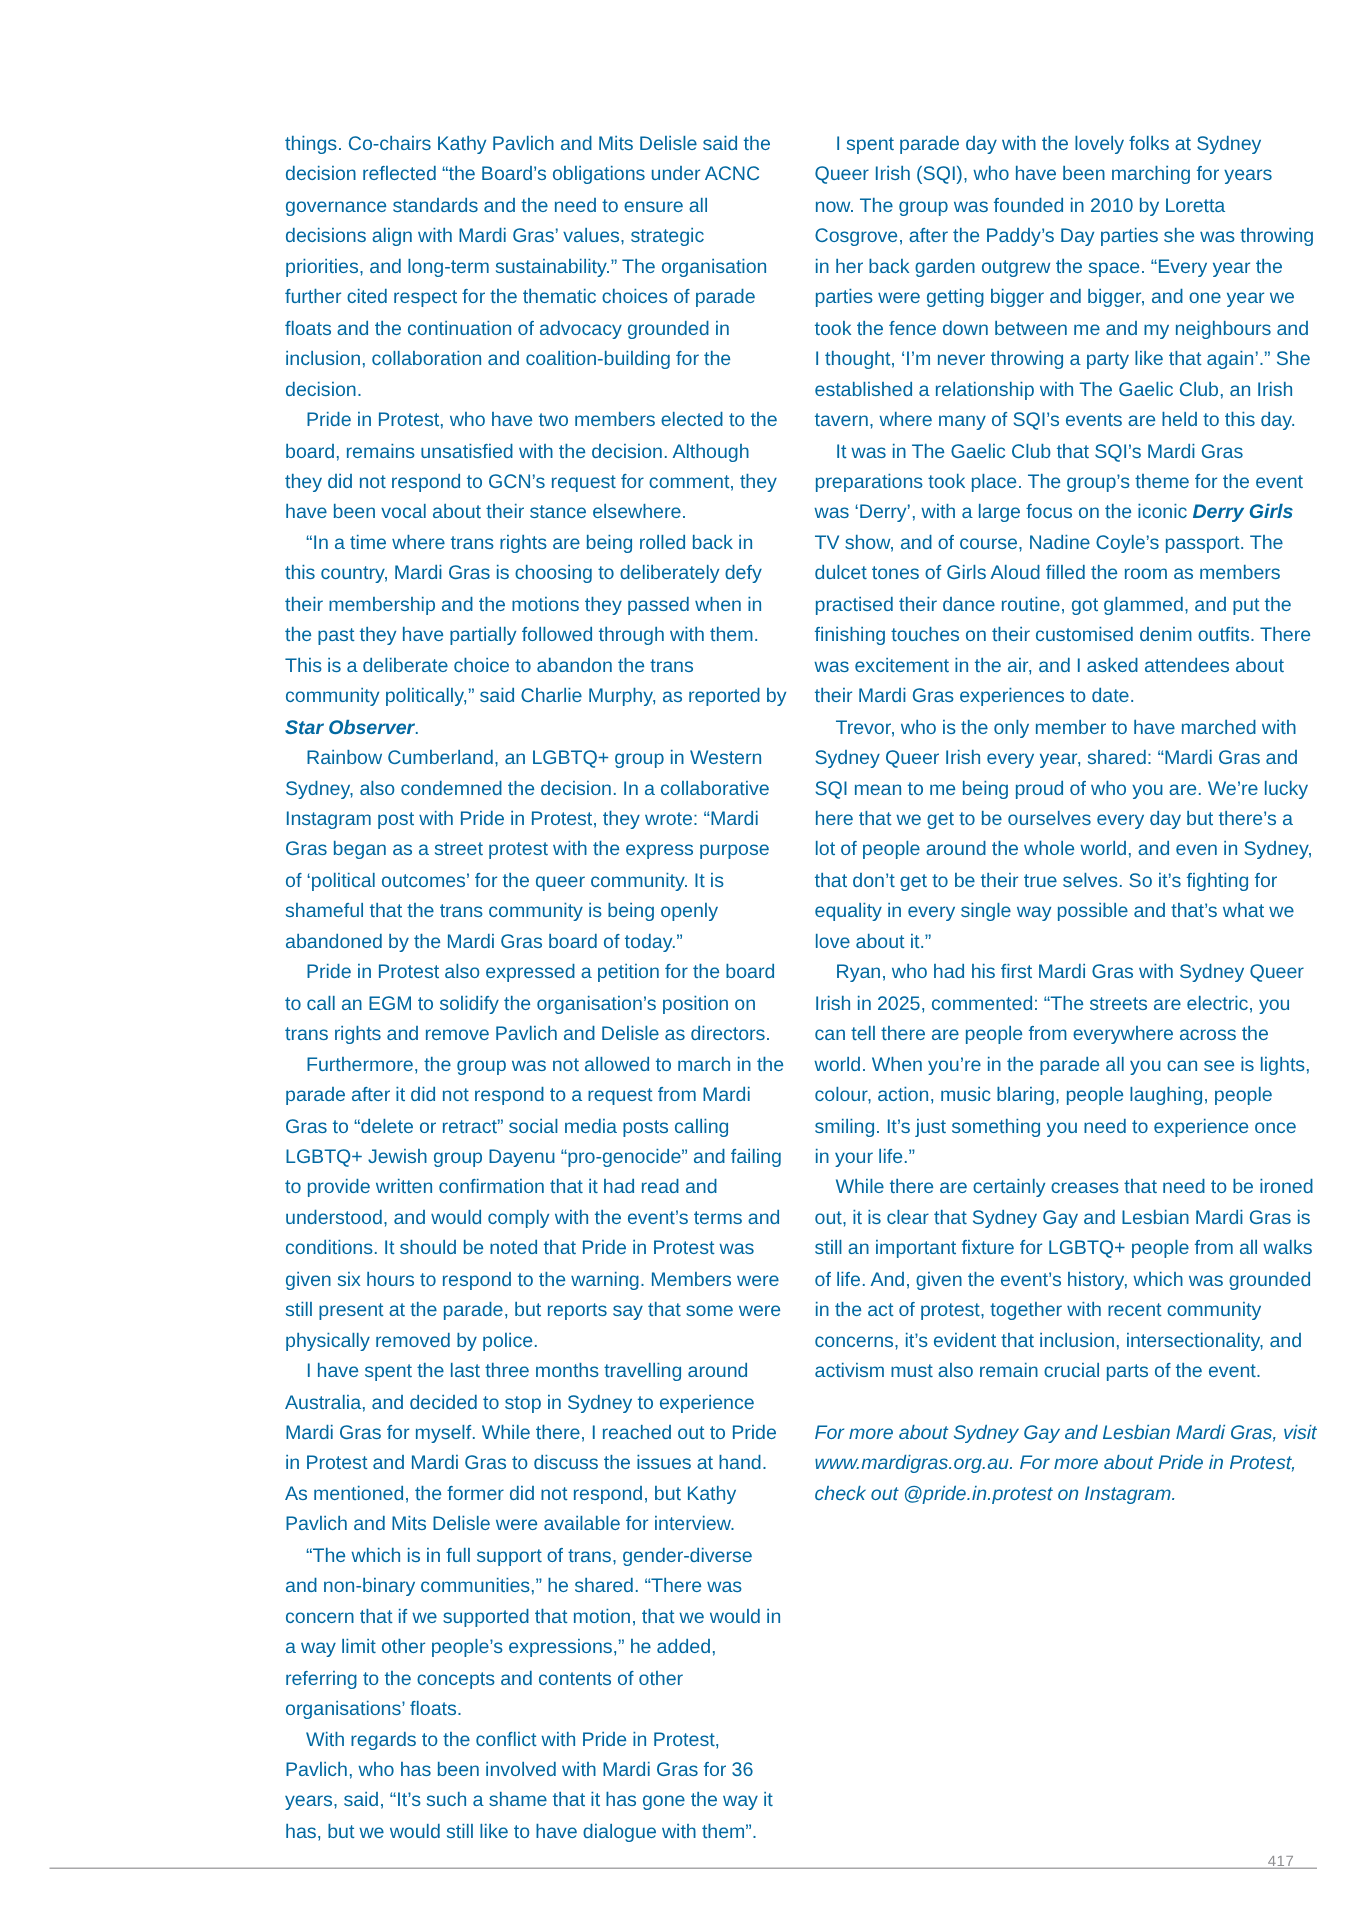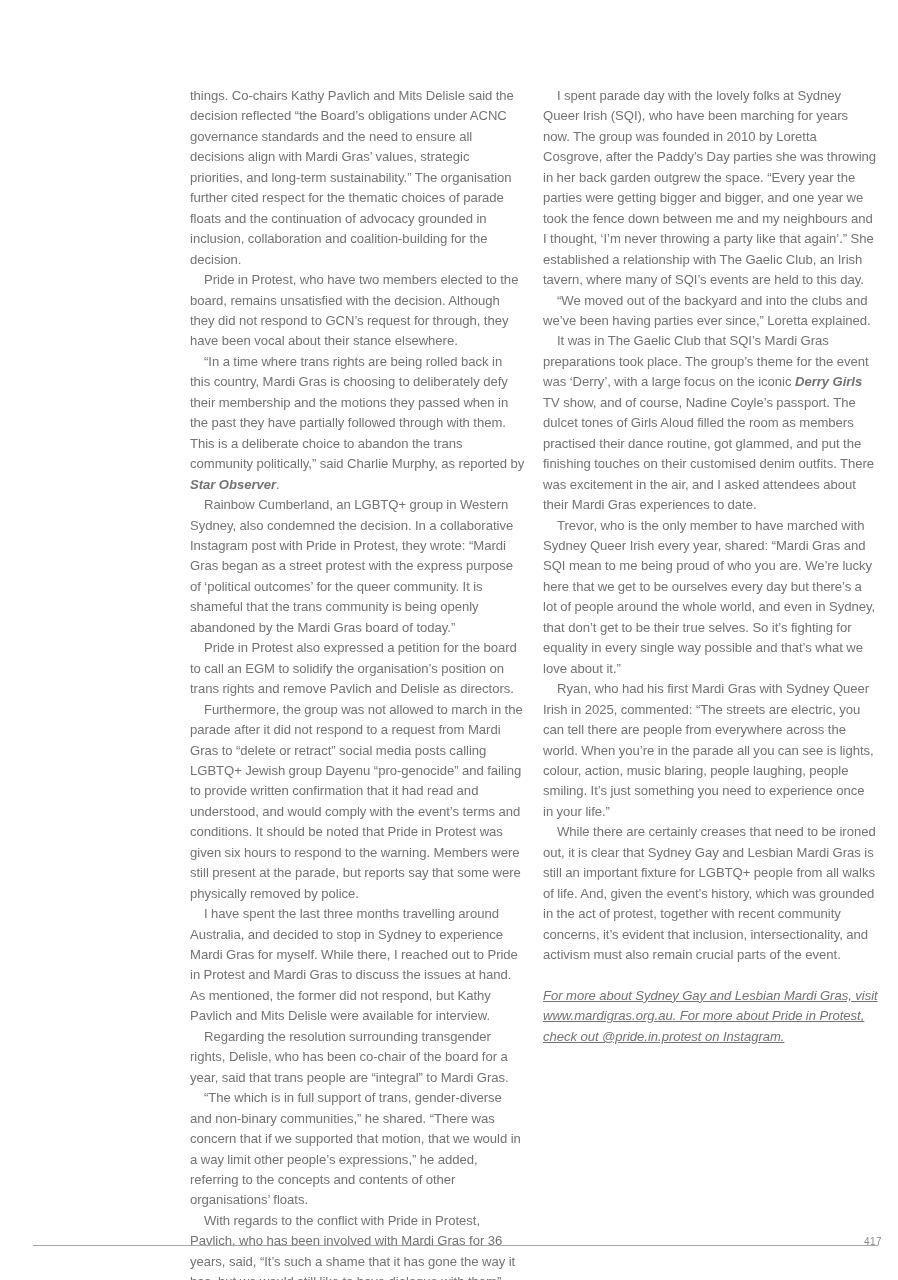--- a/index.html
+++ b/index.html
@@ -31,77 +31,74 @@
   .column {
     width: 335px;
     flex: 0 0 335px;
   }
   p {
     margin: 0;
     font-size: 13.1px;
     line-height: 20.45px;
     letter-spacing: -0.03px;
     text-align: left;
-    color: #737373;
+    color: #0369a1;
     word-spacing: -0.15px;
   }
   p.indent {
     text-indent: 14px;
   }
   p.italic {
     font-style: italic;
   }
   p.spaced {
     margin-top: 20.4px;
-    text-decoration: underline;
   }
   i { font-style: italic; font-weight: bold; }
 
   .footer-rule {
     position: absolute;
     left: 33px;
     right: 20px;
     top: 1245px;
     height: 1px;
     background: #a8a8aa;
   }
   .page-number {
     position: absolute;
-    right: 16px;
+    right: 35px;
     top: 1236px;
     font-size: 10px;
     letter-spacing: 0.4px;
     color: #8e8e90;
     line-height: 12px;
   }
 </style>
 </head>
 <body>
 
 <div class="page">
 
   <div class="columns">
 
     <div class="column">
       <p>things. Co-chairs Kathy Pavlich and Mits Delisle said the decision reflected “the Board’s obligations under ACNC governance standards and the need to ensure all decisions align with Mardi Gras’ values, strategic priorities, and long-term sustainability.” The organisation further cited respect for the thematic choices of parade floats and the continuation of advocacy grounded in inclusion, collaboration and coalition-building for the decision.</p>
-      <p class="indent">Pride in Protest, who have two members elected to the board, remains unsatisfied with the decision. Although they did not respond to GCN’s request for through, they have been vocal about their stance elsewhere.</p>
+      <p class="indent">Pride in Protest, who have two members elected to the board, remains unsatisfied with the decision. Although they did not respond to GCN’s request for comment, they have been vocal about their stance elsewhere.</p>
       <p class="indent"><span>“In a time where trans rights are being rolled back in this country, Mardi Gras is choosing to deliberately defy their membership and the motions they passed when in the past they have partially followed through with them. This is a deliberate choice to abandon the trans community politically,” said Charlie Murphy, as reported by </span><i>Star Observer</i><span>.</span></p>
       <p class="indent">Rainbow Cumberland, an LGBTQ+ group in Western Sydney, also condemned the decision. In a collaborative Instagram post with Pride in Protest, they wrote: “Mardi Gras began as a street protest with the express purpose of ‘political outcomes’ for the queer community. It is shameful that the trans community is being openly abandoned by the Mardi Gras board of today.”</p>
       <p class="indent">Pride in Protest also expressed a petition for the board to call an EGM to solidify the organisation’s position on trans rights and remove Pavlich and Delisle as directors.</p>
       <p class="indent">Furthermore, the group was not allowed to march in the parade after it did not respond to a request from Mardi Gras to “delete or retract” social media posts calling LGBTQ+ Jewish group Dayenu “pro-genocide” and failing to provide written confirmation that it had read and understood, and would comply with the event’s terms and conditions. It should be noted that Pride in Protest was given six hours to respond to the warning. Members were still present at the parade, but reports say that some were physically removed by police.</p>
       <p class="indent">I have spent the last three months travelling around Australia, and decided to stop in Sydney to experience Mardi Gras for myself. While there, I reached out to Pride in Protest and Mardi Gras to discuss the issues at hand. As mentioned, the former did not respond, but Kathy Pavlich and Mits Delisle were available for interview.</p>
-      <p class="indent">Regarding the resolution surrounding transgender rights, Delisle, who has been co-chair of the board for a year, said that trans people are “integral” to Mardi Gras.</p>
       <p class="indent">“The which is in full support of trans, gender-diverse and non-binary communities,” he shared. “There was concern that if we supported that motion, that we would in a way limit other people’s expressions,” he added, referring to the concepts and contents of other organisations’ floats.</p>
       <p class="indent">With regards to the conflict with Pride in Protest, Pavlich, who has been involved with Mardi Gras for 36 years, said, “It’s such a shame that it has gone the way it has, but we would still like to have dialogue with them”.</p>
 
     </div>
 
     <div class="column">
       <p class="indent">I spent parade day with the lovely folks at Sydney Queer Irish (SQI), who have been marching for years now. The group was founded in 2010 by Loretta Cosgrove, after the Paddy’s Day parties she was throwing in her back garden outgrew the space. “Every year the parties were getting bigger and bigger, and one year we took the fence down between me and my neighbours and I thought, ‘I’m never throwing a party like that again’.” She established a relationship with The Gaelic Club, an Irish tavern, where many of SQI’s events are held to this day.</p>
-      <p class="indent">“We moved out of the backyard and into the clubs and we’ve been having parties ever since,” Loretta explained.</p>
       <p class="indent"><span>It was in The Gaelic Club that SQI’s Mardi Gras preparations took place. The group’s theme for the event was ‘Derry’, with a large focus on the iconic </span><i>Derry Girls</i><span> TV show, and of course, Nadine Coyle’s passport. The dulcet tones of Girls Aloud filled the room as members practised their dance routine, got glammed, and put the finishing touches on their customised denim outfits. There was excitement in the air, and I asked attendees about their Mardi Gras experiences to date.</span></p>
       <p class="indent">Trevor, who is the only member to have marched with Sydney Queer Irish every year, shared: “Mardi Gras and SQI mean to me being proud of who you are. We’re lucky here that we get to be ourselves every day but there’s a lot of people around the whole world, and even in Sydney, that don’t get to be their true selves. So it’s fighting for equality in every single way possible and that’s what we love about it.”</p>
       <p class="indent">Ryan, who had his first Mardi Gras with Sydney Queer Irish in 2025, commented: “The streets are electric, you can tell there are people from everywhere across the world. When you’re in the parade all you can see is lights, colour, action, music blaring, people laughing, people smiling. It’s just something you need to experience once in your life.”</p>
       <p class="indent">While there are certainly creases that need to be ironed out, it is clear that Sydney Gay and Lesbian Mardi Gras is still an important fixture for LGBTQ+ people from all walks of life. And, given the event’s history, which was grounded in the act of protest, together with recent community concerns, it’s evident that inclusion, intersectionality, and activism must also remain crucial parts of the event.</p>
       <p class="italic spaced">For more about Sydney Gay and Lesbian Mardi Gras, visit www.mardigras.org.au. For more about Pride in Protest, check out @pride.in.protest on Instagram.</p>
     </div>
 
   </div>
 
   <div class="footer-rule"></div>

